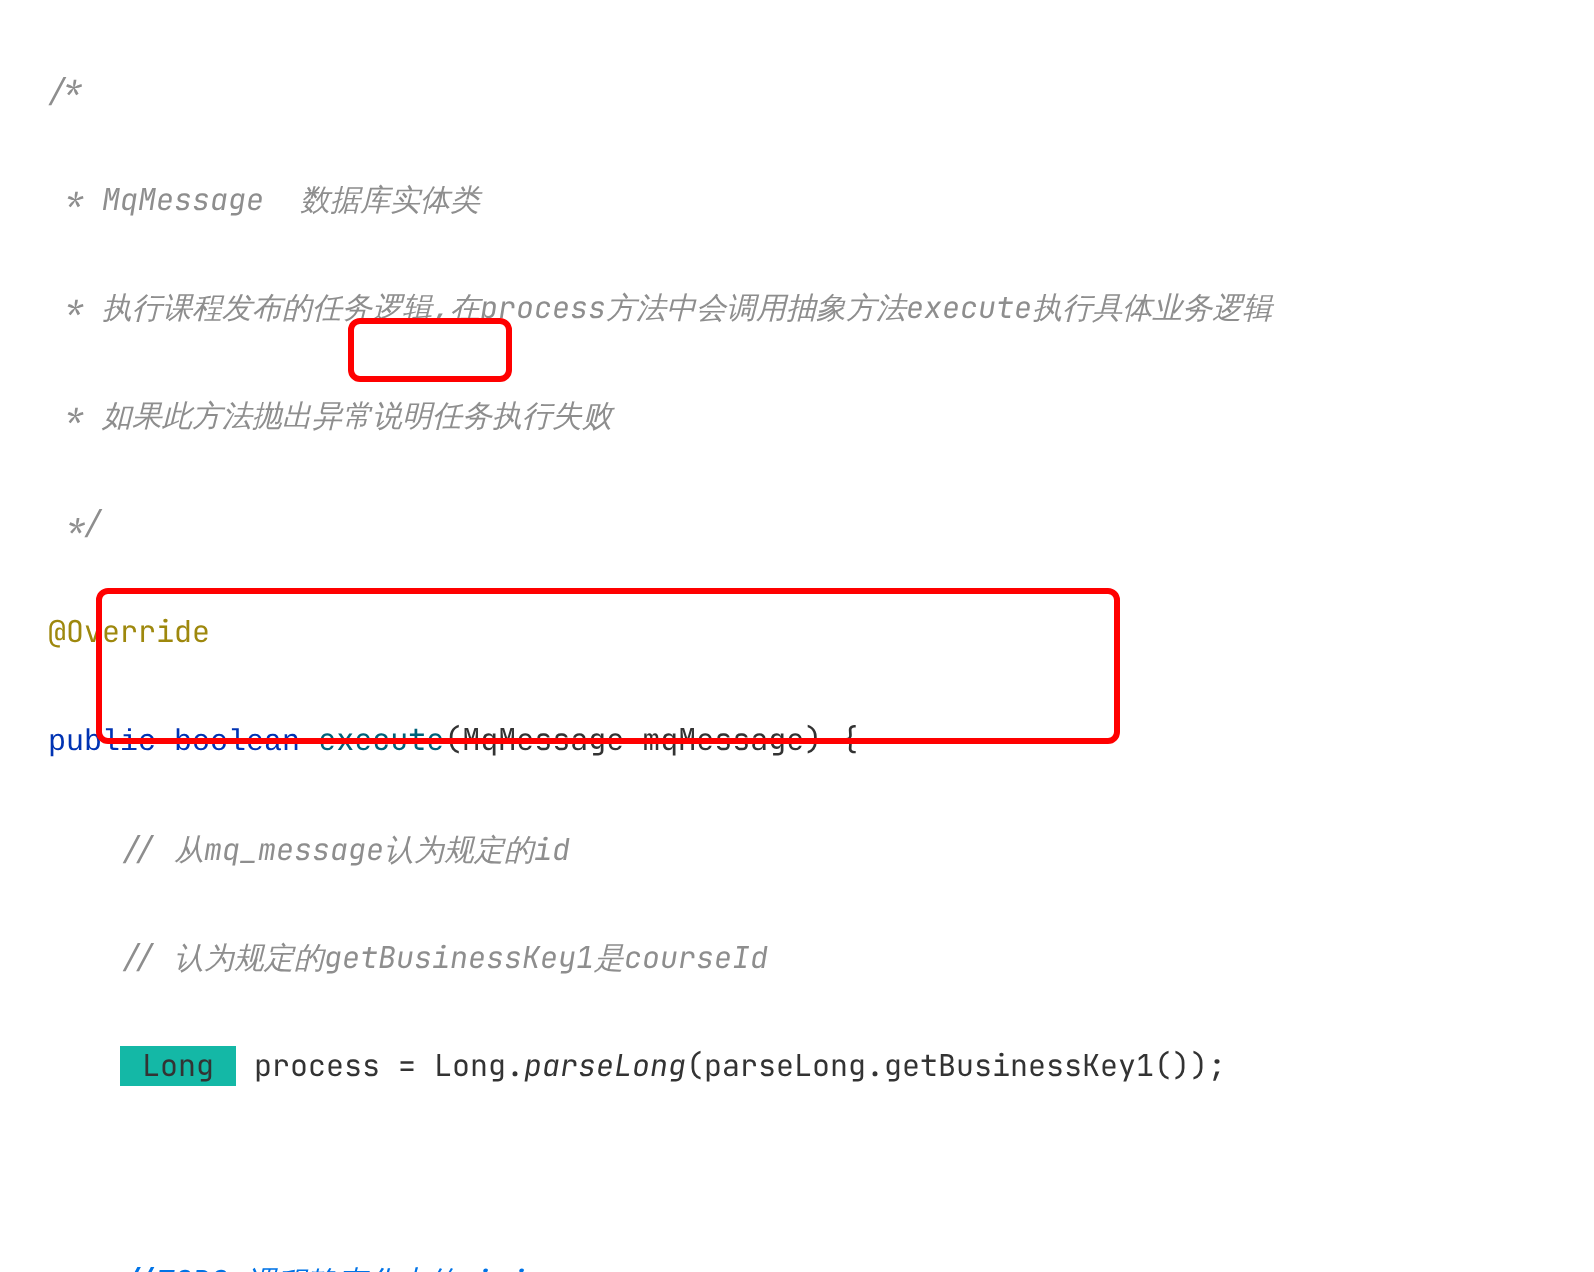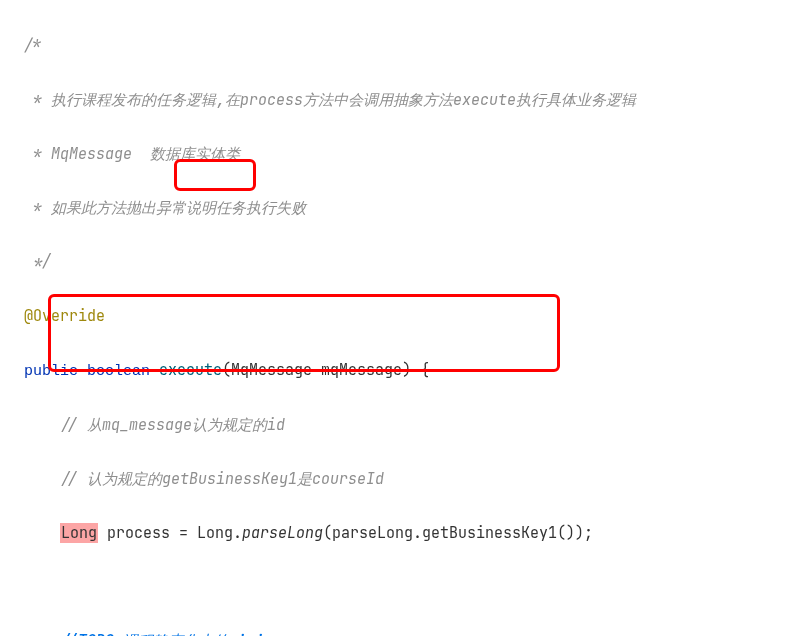--- a/index.html
+++ b/index.html
@@ -18,22 +18,22 @@
       padding: 6px 0 0 0;
       white-space: pre;
     }
     .comment { color: #8e8e8e; font-style: italic; }
     .comment .code-word { font-style: italic; }
     .annotation { color: #9e880d; text-align: center; }
     .keyword { color: #0033b3; font-family: Liberation Mono, monospace; }
     .method-decl { color: #00627a; }
     .todo-tag { color: #0073e6; font-style: italic; font-weight: 500; }
     .highlight-yellow {
-      background-color: #fca5a5;
-      padding: 0 1px;
+      background-color: #14b8a6;
+      padding: 0 11px;
     }
     .ident { color: #333; }
     .paren { color: #333; }
     .box-red-small {
       position: absolute;
       border: 3px solid #ff0000;
       border-radius: 6px;
       pointer-events: none;
     }
     .box-red-large {
@@ -47,22 +47,22 @@
       padding-left: 24px;
     }
     .indent1 { padding-left: 60px; }
     .italic-ident { font-style: italic; color: #333; }
   </style>
 </head>
 <body>
 
 <div class="code-container">
 <span class="line"><span class="comment">/*</span></span>
+<span class="line"><span class="comment"><span> * </span><span class="code-word">MqMessage</span><span>  数据库实体类</span></span></span>
 <span class="line"><span class="comment"><span> * </span><span>执行课程发布的任务逻辑,在</span><span class="code-word">process</span><span>方法中会调用抽象方法</span><span class="code-word">execute</span><span>执行具体业务逻辑</span></span></span>
-<span class="line"><span class="comment"><span> * </span><span class="code-word">MqMessage</span><span>  数据库实体类</span></span></span>
 <span class="line"><span class="comment"><span> * </span><span>如果此方法抛出异常说明任务执行失败</span></span></span>
 <span class="line"><span class="comment"> */</span></span>
 <span class="line"><span class="annotation">@Override</span></span>
 <span class="line"><span class="keyword">public</span> <span class="keyword">boolean</span> <span class="method-decl">execute</span><span class="paren">(</span><span class="ident">MqMessage</span><span class="ident"> mqMessage</span><span class="paren">) {</span></span>
 <span class="line indent1"><span class="comment"><span>// </span><span>从</span><span class="code-word">mq_message</span><span>认为规定的</span><span class="code-word">id</span></span></span>
 <span class="line indent1"><span class="comment"><span>// </span><span>认为规定的</span><span class="code-word">getBusinessKey1</span><span>是</span><span class="code-word">courseId</span></span></span>
 <span class="line indent1"><span class="highlight-yellow">Long</span><span class="ident"> process = Long.</span><span class="italic-ident">parseLong</span><span class="ident">(parseLong.getBusinessKey1());</span></span>
 <span class="line"> </span>
 <span class="line indent1"><span class="todo-tag"><span>//</span><span>TODO </span><span>课程静态化上传</span><span>minio</span></span></span>
 

